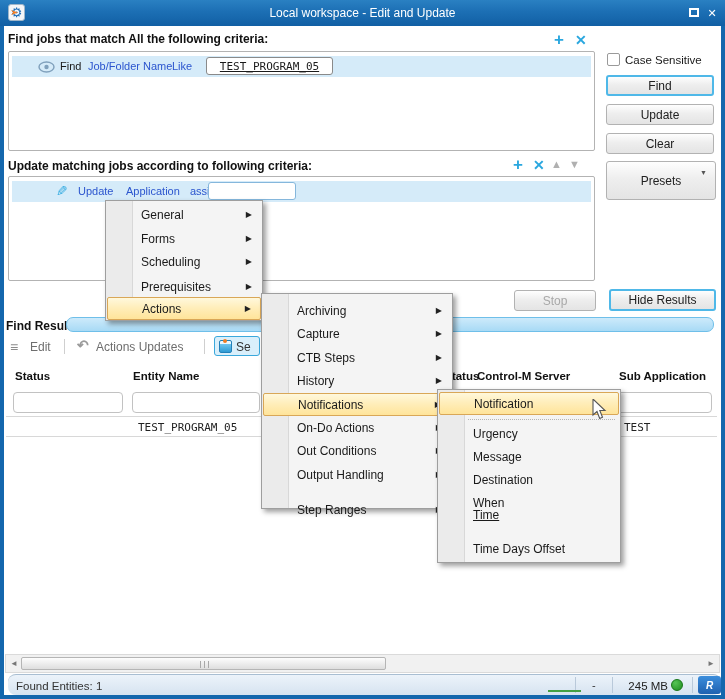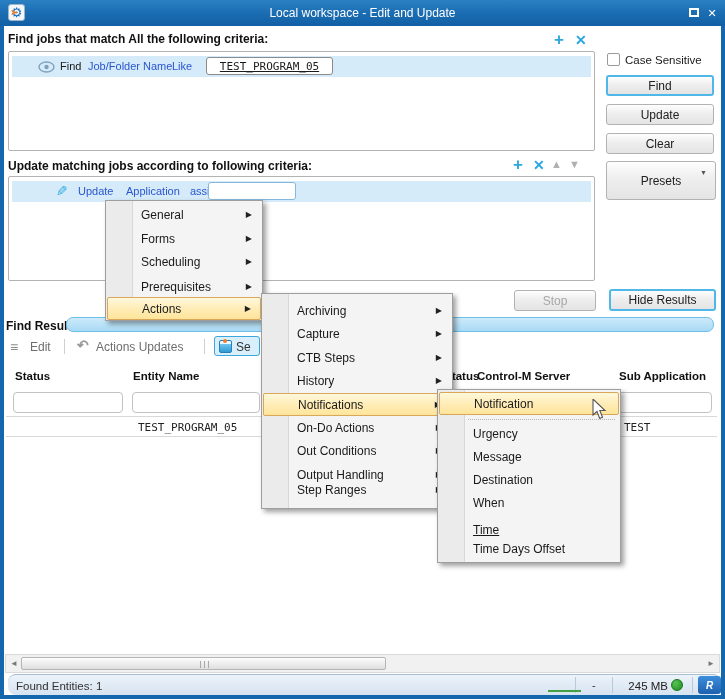--- a/index.html
+++ b/index.html
@@ -208,21 +208,21 @@
       <span class="sub">▶</span>
       </div>
     <div class="mitem" style="top:145px;">
       <span class="lbl">Out Conditions</span>
       <span class="sub">▶</span>
       </div>
     <div class="mitem" style="top:169px;">
       <span class="lbl">Output Handling</span>
       <span class="sub">▶</span>
       </div>
-    <div class="mitem" style="top:184px;">
+    <div class="mitem" style="top:204px;">
       <span class="lbl">Step Ranges</span>
       <span class="sub">▶</span>
       </div>
   </div>
 
   <div class="abs menu" style="left:437px; top:389px; width:184px; height:174px; z-index:22;">
     <div class="gutter"></div>
     <div class="mitem hl" style="top:2px;">
       <span class="lbl">Notification</span>
       </div>
@@ -232,21 +232,21 @@
       </div>
     <div class="mitem" style="top:56px; height:22px;">
       <span class="lbl">Message</span>
       </div>
     <div class="mitem" style="top:79px; height:22px;">
       <span class="lbl">Destination</span>
       </div>
     <div class="mitem" style="top:102px; height:22px;">
       <span class="lbl">When</span>
       </div>
-    <div class="mitem" style="top:129px; height:22px;text-decoration:underline;">
+    <div class="mitem" style="top:114px; height:22px;text-decoration:underline;">
       <span class="lbl">Time</span>
       </div>
     <div class="mitem" style="top:148px; height:22px;">
       <span class="lbl">Time Days Offset</span>
       </div>
   </div>
 
   <svg class="abs" style="left:592px; top:399px; z-index:30;" width="15" height="21" viewBox="0 0 15 21">
     <polygon points="1,0 1,16 5,12.5 7.7,19.5 10.5,18.3 7.8,11.5 13,11.5" fill="#fff" stroke="#555" stroke-width="1.1"></polygon>
   </svg>

